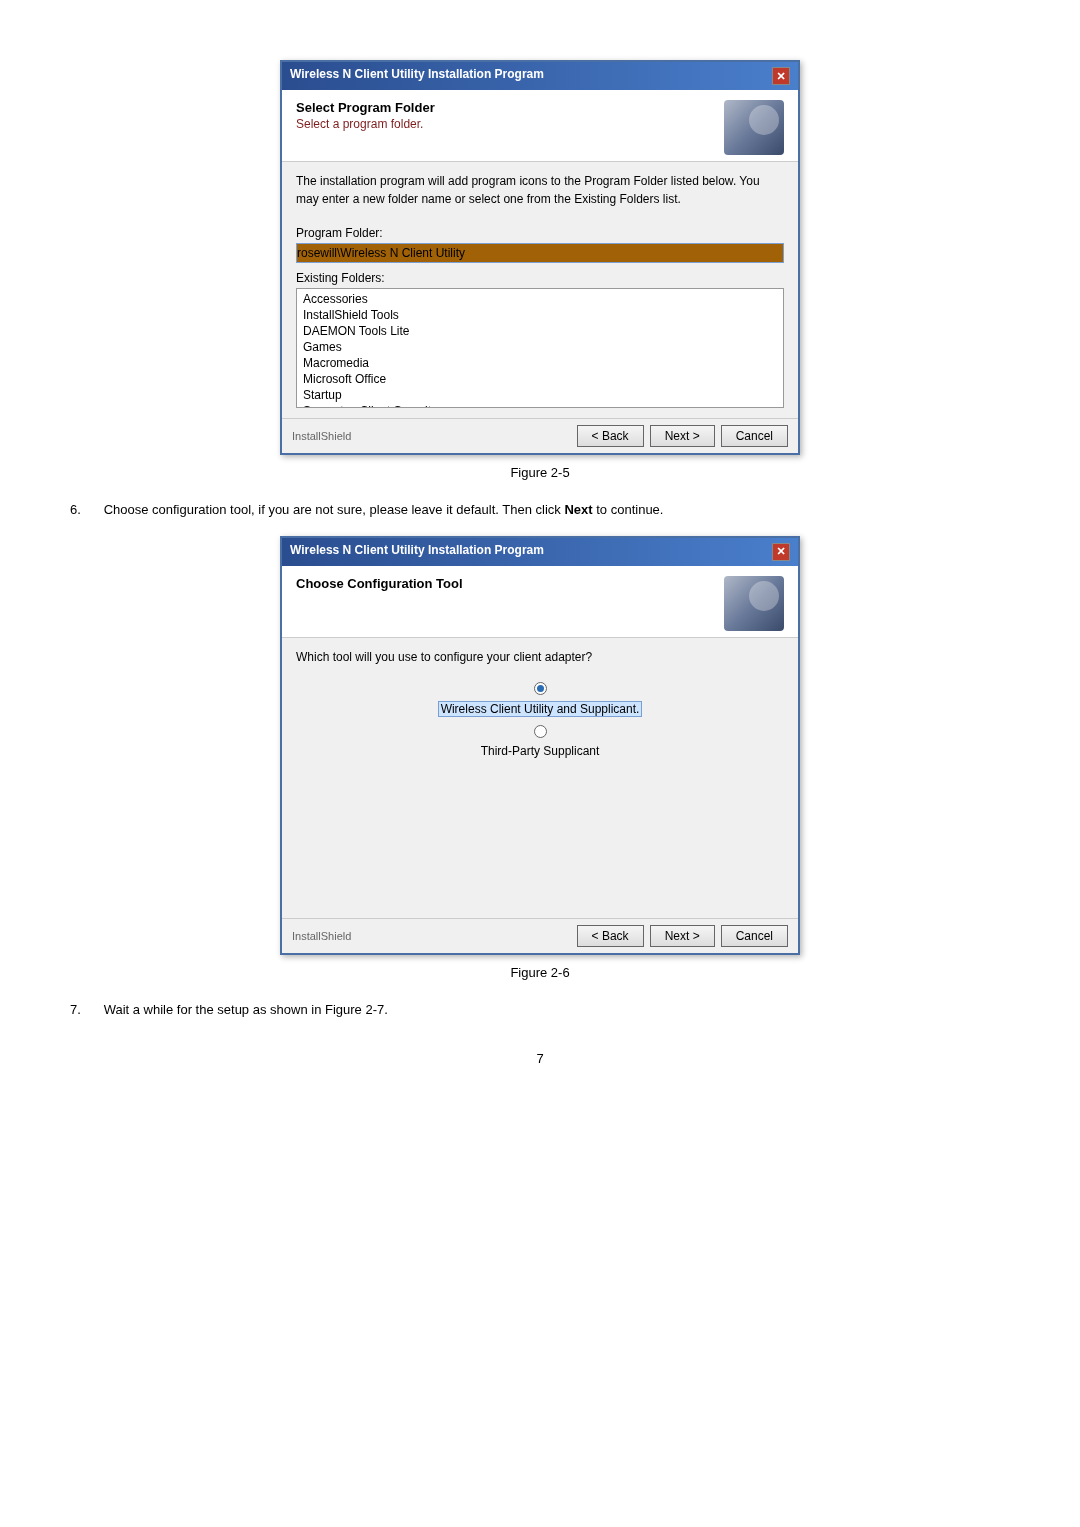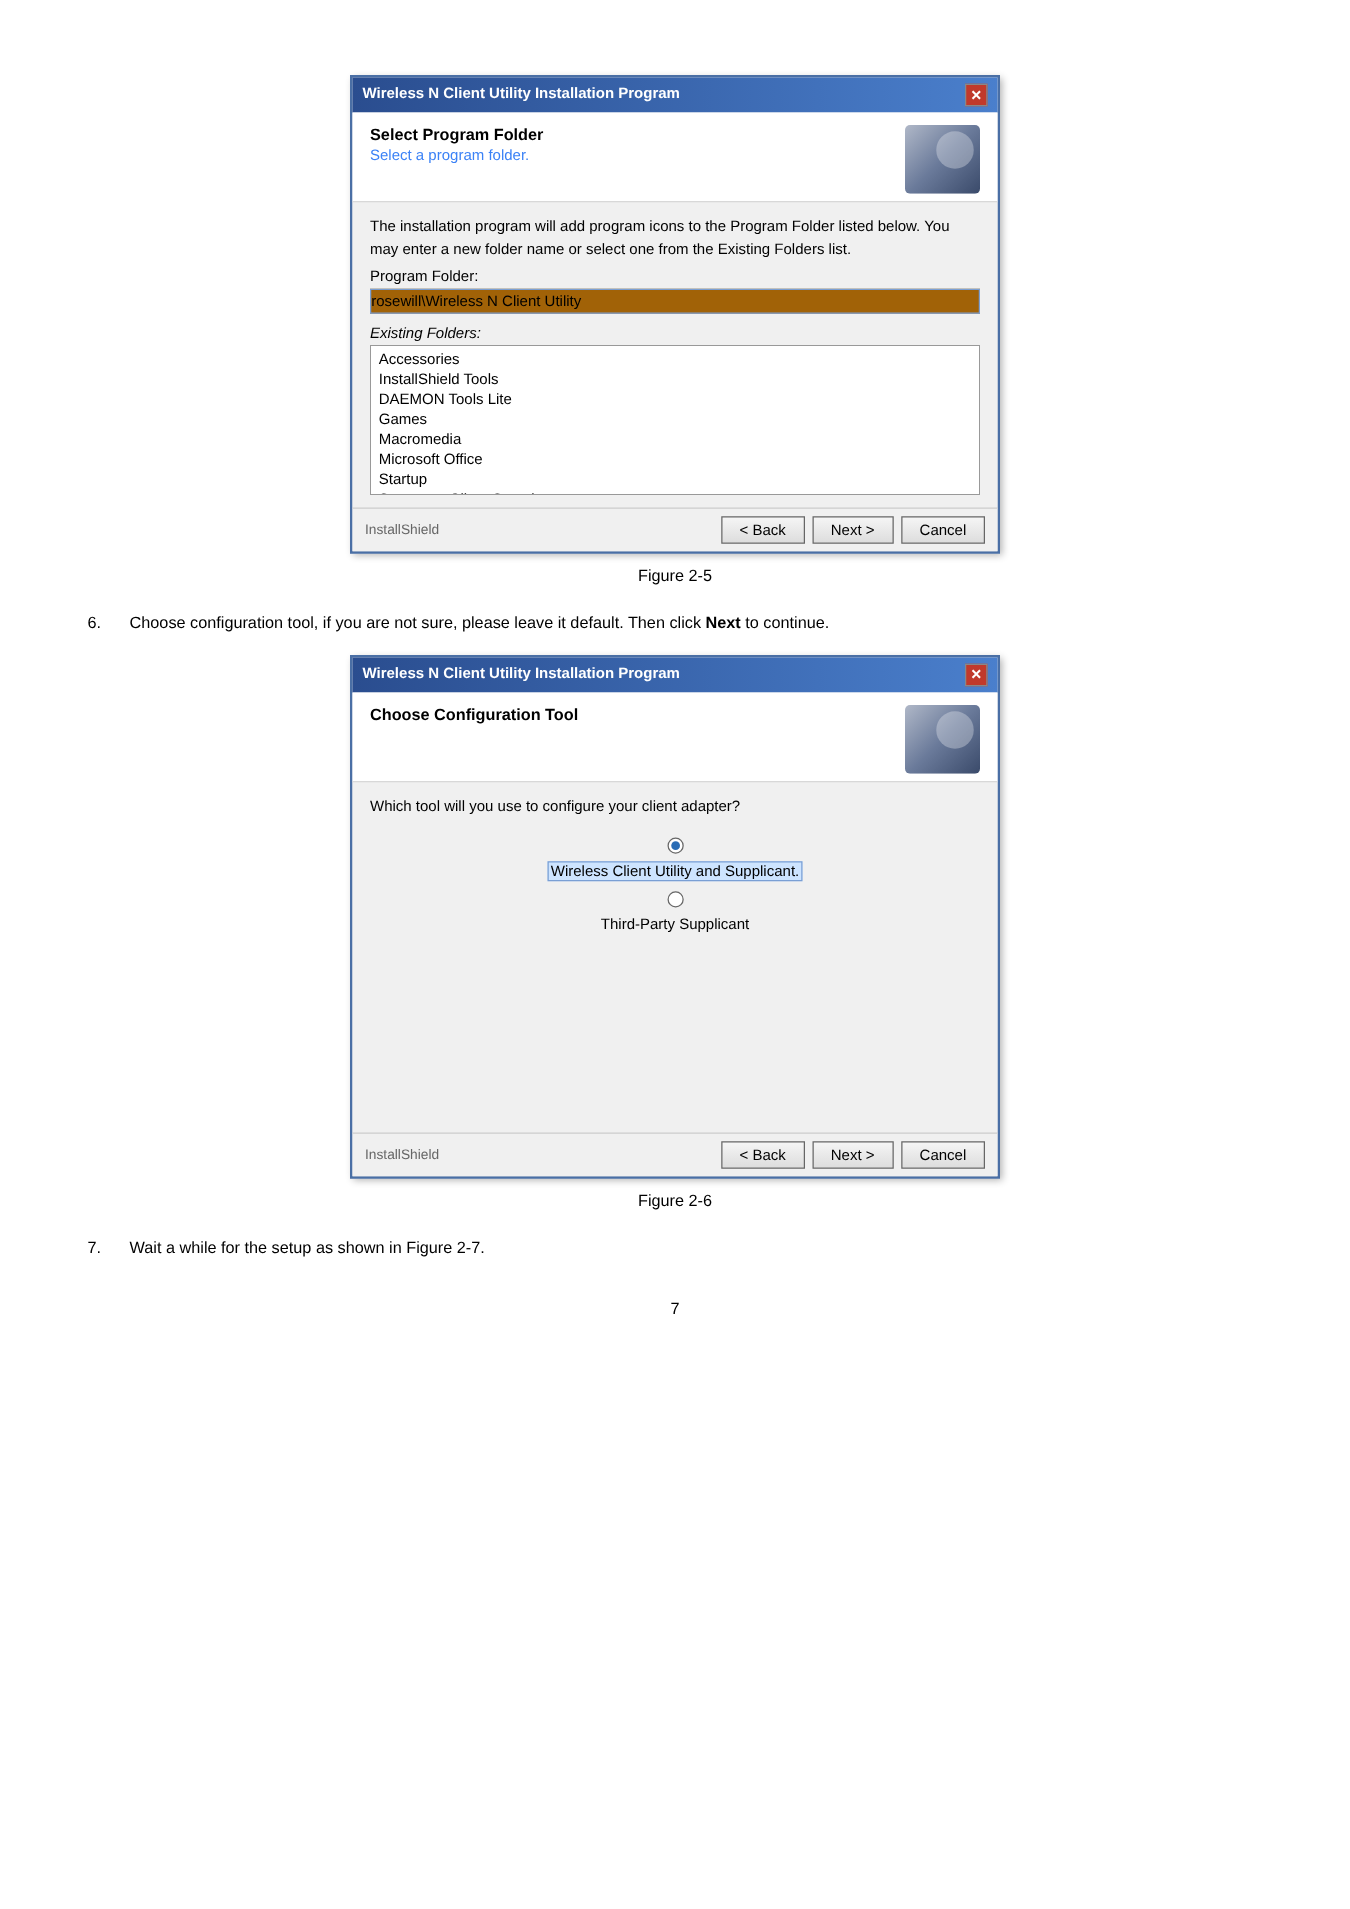--- a/index.html
+++ b/index.html
@@ -67,21 +67,21 @@
     }
 
     .dialog-header-text h2 {
       font-size: 13px;
       font-weight: bold;
       margin-bottom: 2px;
     }
 
     .dialog-header-text p {
       font-size: 12px;
-      color: #3b82f6;
+      color: #7f1d1d;
     }
 
     .dialog-header-icon {
       width: 60px;
       height: 55px;
       overflow: hidden;
     }
 
     .wireless-icon {
       width: 60px;
@@ -106,41 +106,40 @@
     }
 
     .dialog-content {
       padding: 10px 14px;
       background: #f0f0f0;
     }
 
     .dialog-description {
       font-size: 12px;
       line-height: 1.5;
-      margin-bottom: 6px;
+      margin-bottom: 18px;
     }
 
     .field-label {
       font-size: 12px;
       margin-bottom: 3px;
     }
 
     .text-input {
       width: 100%;
       padding: 2px 0;
       font-size: 12px;
       border: 1px solid #7a9fd4;
       background: #a16207;
       margin-bottom: 8px;
     }
 
     .list-label {
       font-size: 12px;
       margin-bottom: 3px;
-      font-style: italic;
     }
 
     .list-box {
       width: 100%;
       height: 120px;
       border: 1px solid #999;
       background: #fff;
       font-size: 12px;
       overflow-y: scroll;
       position: relative;

